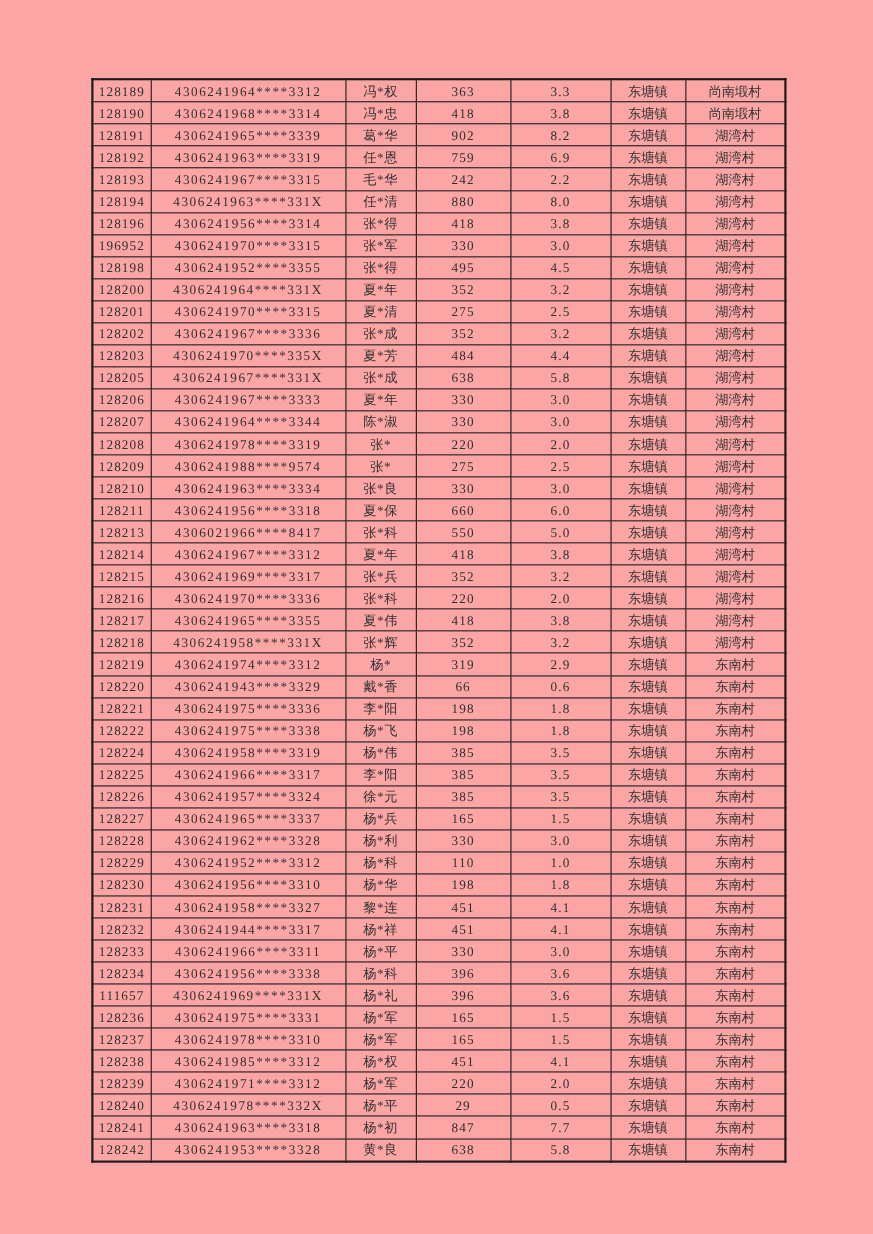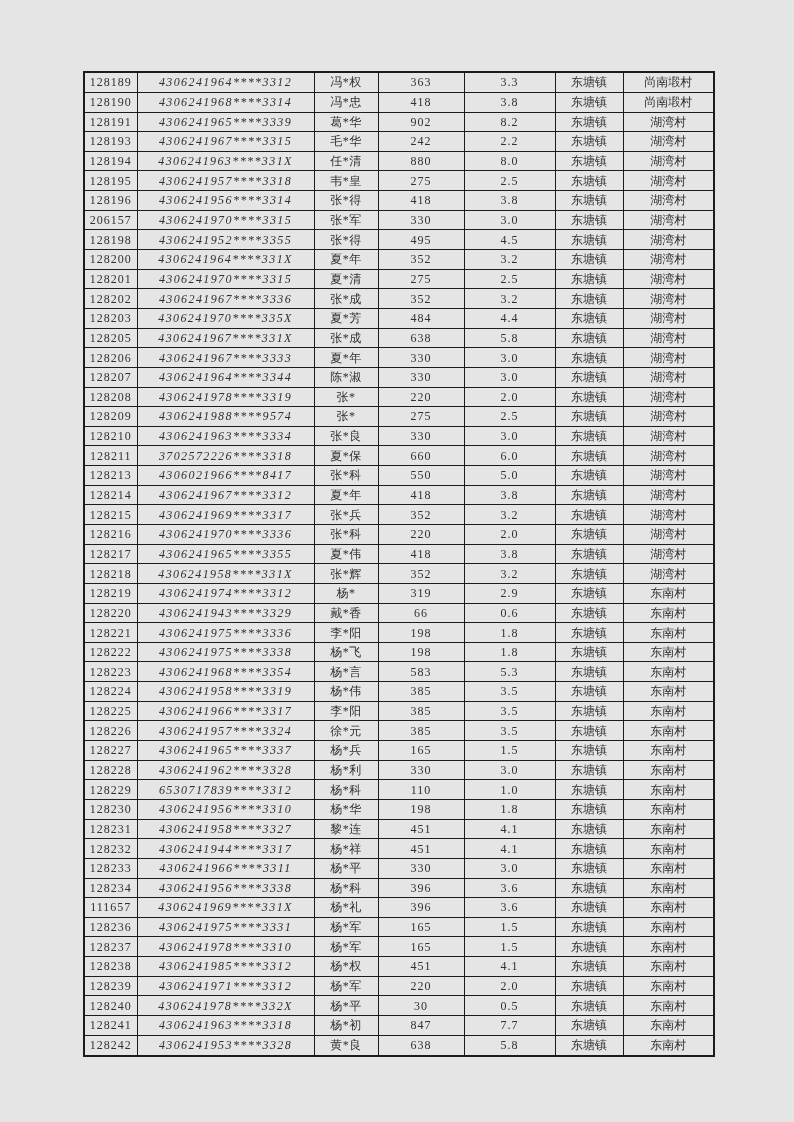--- a/index.html
+++ b/index.html
@@ -7,21 +7,21 @@
     width: 794px;
     height: 1122px;
     background: #ffffff;
     position: relative;
     font-family: "Liberation Serif", "DejaVu Serif", serif;
     overflow: hidden;
   }
   .page {
     position: absolute;
     inset: 0;
-    background: #e5e5e5;
+    background: #fca5a5;
   }
   table.roster {
     position: absolute;
     left: 83px;
     top: 71px;
     width: 630px;
     height: 986px;
     border-collapse: collapse;
     table-layout: fixed;
     border: 2px solid #1c1c1c;
@@ -32,21 +32,21 @@
     font-size: 12px;
     line-height: 1;
     color: #303030;
     text-align: center;
     vertical-align: middle;
     white-space: nowrap;
     overflow: hidden;
   }
   
   td.c0 { letter-spacing: 1px; }
-  td.c1 { letter-spacing: 1.4px; font-style: italic; }
+  td.c1 { letter-spacing: 1.4px; }
   td.c3 { letter-spacing: 1px; margin-left: 44px; }
   td.c4 { letter-spacing: 1px; }
   td.c2 { letter-spacing: 0.5px; }
 </style>
 </head>
 <body>
 
 <div class="page">
   <table class="roster">
     <colgroup>
@@ -80,57 +80,57 @@
         <tr>
           <td class="c0">128191</td>
           <td class="c1">4306241965****3339</td>
           <td class="c2">葛*华</td>
           <td class="c3">902</td>
           <td class="c4">8.2</td>
           <td class="c5">东塘镇</td>
           <td class="c6">湖湾村</td>
         </tr>
         <tr>
+          <td class="c0">128192</td>
+          <td class="c1">4306241963****3319</td>
+          <td class="c2">任*恩</td>
+          <td class="c3">759</td>
+          <td class="c4">6.9</td>
+          <td class="c5">东塘镇</td>
+          <td class="c6">湖湾村</td>
+        </tr>
+        <tr>
           <td class="c0">128193</td>
           <td class="c1">4306241967****3315</td>
           <td class="c2">毛*华</td>
           <td class="c3">242</td>
           <td class="c4">2.2</td>
           <td class="c5">东塘镇</td>
           <td class="c6">湖湾村</td>
         </tr>
         <tr>
           <td class="c0">128194</td>
           <td class="c1">4306241963****331X</td>
           <td class="c2">任*清</td>
           <td class="c3">880</td>
           <td class="c4">8.0</td>
           <td class="c5">东塘镇</td>
           <td class="c6">湖湾村</td>
         </tr>
         <tr>
-          <td class="c0">128195</td>
-          <td class="c1">4306241957****3318</td>
-          <td class="c2">韦*皇</td>
-          <td class="c3">275</td>
-          <td class="c4">2.5</td>
-          <td class="c5">东塘镇</td>
-          <td class="c6">湖湾村</td>
-        </tr>
-        <tr>
           <td class="c0">128196</td>
           <td class="c1">4306241956****3314</td>
           <td class="c2">张*得</td>
           <td class="c3">418</td>
           <td class="c4">3.8</td>
           <td class="c5">东塘镇</td>
           <td class="c6">湖湾村</td>
         </tr>
         <tr>
-          <td class="c0">206157</td>
+          <td class="c0">196952</td>
           <td class="c1">4306241970****3315</td>
           <td class="c2">张*军</td>
           <td class="c3">330</td>
           <td class="c4">3.0</td>
           <td class="c5">东塘镇</td>
           <td class="c6">湖湾村</td>
         </tr>
         <tr>
           <td class="c0">128198</td>
           <td class="c1">4306241952****3355</td>
@@ -225,21 +225,21 @@
           <td class="c0">128210</td>
           <td class="c1">4306241963****3334</td>
           <td class="c2">张*良</td>
           <td class="c3">330</td>
           <td class="c4">3.0</td>
           <td class="c5">东塘镇</td>
           <td class="c6">湖湾村</td>
         </tr>
         <tr>
           <td class="c0">128211</td>
-          <td class="c1">3702572226****3318</td>
+          <td class="c1">4306241956****3318</td>
           <td class="c2">夏*保</td>
           <td class="c3">660</td>
           <td class="c4">6.0</td>
           <td class="c5">东塘镇</td>
           <td class="c6">湖湾村</td>
         </tr>
         <tr>
           <td class="c0">128213</td>
           <td class="c1">4306021966****8417</td>
           <td class="c2">张*科</td>
@@ -323,29 +323,20 @@
         <tr>
           <td class="c0">128222</td>
           <td class="c1">4306241975****3338</td>
           <td class="c2">杨*飞</td>
           <td class="c3">198</td>
           <td class="c4">1.8</td>
           <td class="c5">东塘镇</td>
           <td class="c6">东南村</td>
         </tr>
         <tr>
-          <td class="c0">128223</td>
-          <td class="c1">4306241968****3354</td>
-          <td class="c2">杨*言</td>
-          <td class="c3">583</td>
-          <td class="c4">5.3</td>
-          <td class="c5">东塘镇</td>
-          <td class="c6">东南村</td>
-        </tr>
-        <tr>
           <td class="c0">128224</td>
           <td class="c1">4306241958****3319</td>
           <td class="c2">杨*伟</td>
           <td class="c3">385</td>
           <td class="c4">3.5</td>
           <td class="c5">东塘镇</td>
           <td class="c6">东南村</td>
         </tr>
         <tr>
           <td class="c0">128225</td>
@@ -378,21 +369,21 @@
           <td class="c0">128228</td>
           <td class="c1">4306241962****3328</td>
           <td class="c2">杨*利</td>
           <td class="c3">330</td>
           <td class="c4">3.0</td>
           <td class="c5">东塘镇</td>
           <td class="c6">东南村</td>
         </tr>
         <tr>
           <td class="c0">128229</td>
-          <td class="c1">6530717839****3312</td>
+          <td class="c1">4306241952****3312</td>
           <td class="c2">杨*科</td>
           <td class="c3">110</td>
           <td class="c4">1.0</td>
           <td class="c5">东塘镇</td>
           <td class="c6">东南村</td>
         </tr>
         <tr>
           <td class="c0">128230</td>
           <td class="c1">4306241956****3310</td>
           <td class="c2">杨*华</td>
@@ -479,21 +470,21 @@
           <td class="c2">杨*军</td>
           <td class="c3">220</td>
           <td class="c4">2.0</td>
           <td class="c5">东塘镇</td>
           <td class="c6">东南村</td>
         </tr>
         <tr>
           <td class="c0">128240</td>
           <td class="c1">4306241978****332X</td>
           <td class="c2">杨*平</td>
-          <td class="c3">30</td>
+          <td class="c3">29</td>
           <td class="c4">0.5</td>
           <td class="c5">东塘镇</td>
           <td class="c6">东南村</td>
         </tr>
         <tr>
           <td class="c0">128241</td>
           <td class="c1">4306241963****3318</td>
           <td class="c2">杨*初</td>
           <td class="c3">847</td>
           <td class="c4">7.7</td>

